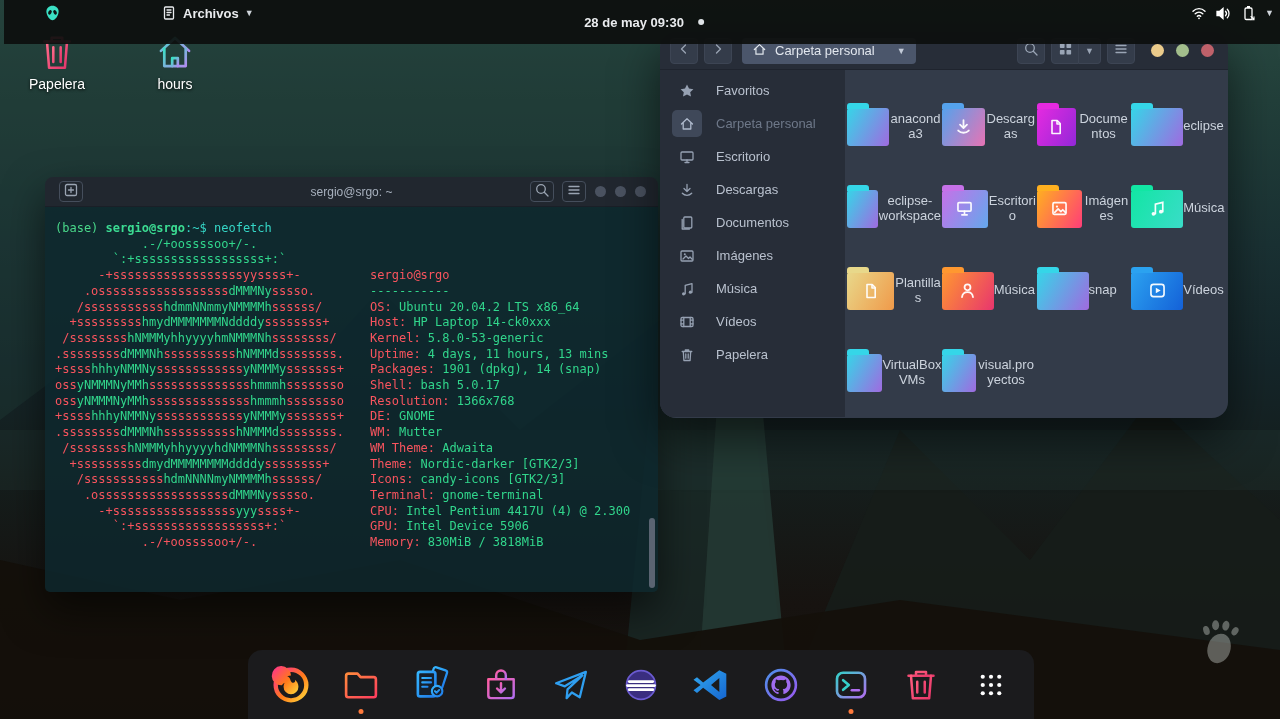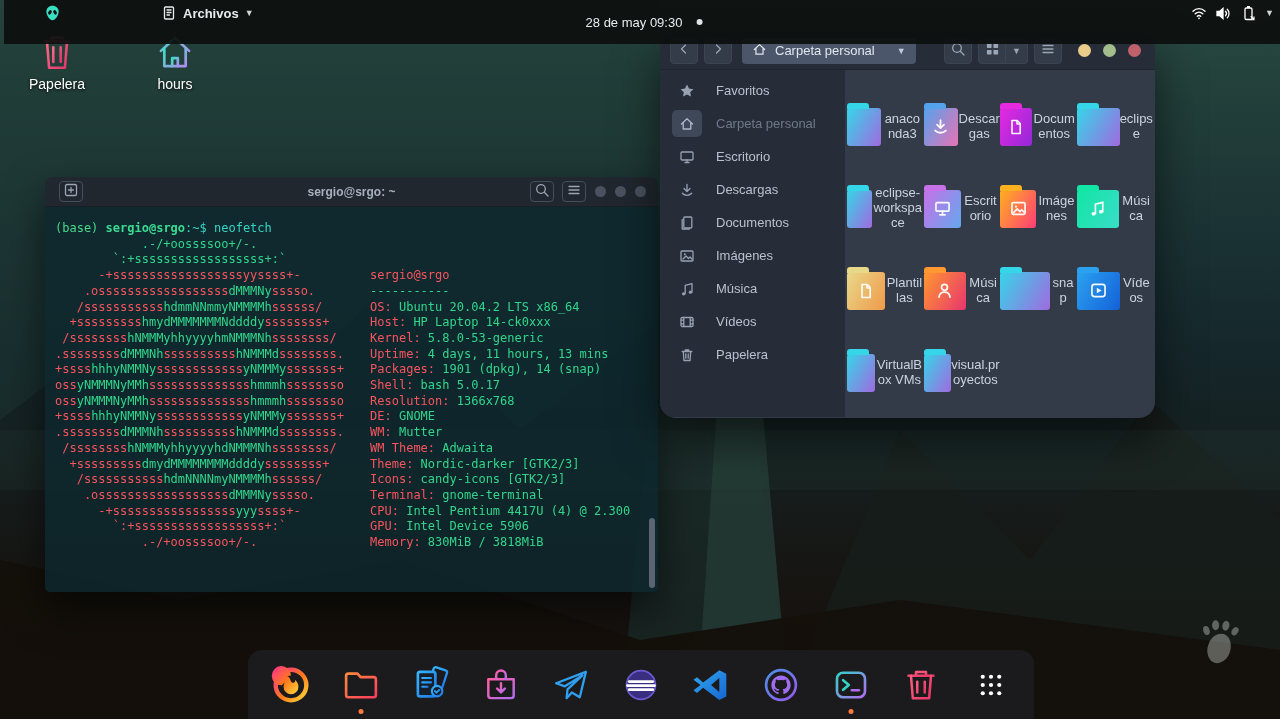--- a/index.html
+++ b/index.html
@@ -6,54 +6,54 @@
 html,body{width:1280px;height:719px;overflow:hidden}
 body{font-family:"Liberation Sans",sans-serif;background:#000;-webkit-font-smoothing:antialiased}
 .screen{position:relative;width:1280px;height:719px;overflow:hidden;
  background:linear-gradient(180deg,#2a4a42 0%,#223f3a 14%,#1a3133 34%,#15262a 50%,#151e1d 66%,#171310 84%,#12100c 100%)}
 .wall{position:absolute;inset:0;z-index:0}
 
 .topbar{position:absolute;top:0;left:4px;width:100%;height:44px;background:rgba(13,15,14,.93);z-index:50;color:#e9ebee;font-size:13px;display:flex;align-items:center}
 .tb-activities{position:absolute;left:38px;top:3px;width:20px;height:20px;display:flex;align-items:center;justify-content:center}
 .tb-appmenu{position:absolute;left:150px;top:0;height:26px;display:flex;align-items:center;gap:6px;padding:0 6px;font-weight:700}
 .tb-appmenu .caret{font-size:9px;color:#cfd4da}
-.tb-clock{position:absolute;left:50%;transform:translateX(-50%);height:26px;display:flex;align-items:center;gap:14px;font-weight:400}
+.tb-clock{position:absolute;left:50%;transform:translateX(-50%);height:26px;display:flex;align-items:center;gap:14px;font-weight:700}
 .tb-clock .ndot{width:6px;height:6px;border-radius:50%;background:#dfe3e7}
 .tb-tray{position:absolute;right:10px;top:0;height:26px;display:flex;align-items:center;gap:8px}
 .tb-tray .caret{font-size:9px;color:#cfd4da}
 .ticon{width:17px;height:17px;display:flex;align-items:center;justify-content:center}
 
 .desktop-icons{position:absolute;top:32px;left:14px;display:flex;gap:32px;z-index:1}
 .di{width:86px;text-align:center;color:#fff;cursor:default}
 .di-icon{width:38px;height:40px;margin:0 auto;display:flex;align-items:center;justify-content:center}
 .di-label{margin-top:4px;font-size:14px;text-shadow:0 1px 3px rgba(0,0,0,.9)}
 
 .term{position:absolute;left:45px;top:177px;width:613px;height:415px;z-index:2;border-radius:8px 8px 5px 5px;box-shadow:0 18px 40px rgba(0,0,0,.55);overflow:hidden}
 .term-head{height:30px;background:rgba(33,39,48,.97);display:flex;align-items:center;position:relative;border-bottom:1px solid #1a1f27}
-.term-title{position:absolute;left:0;right:0;text-align:center;font-size:12px;font-weight:700;color:#a7b0bd}
+.term-title{position:absolute;left:0;right:0;text-align:center;font-size:12px;font-weight:400;color:#a7b0bd}
 .tbtn{width:24px;height:21px;border:1px solid #454e5c;border-radius:4px;display:flex;align-items:center;justify-content:center;color:#9aa4b2}
 .term-head .newtab{position:absolute;left:14px}
 .term-head .srch{position:absolute;right:104px}
 .term-head .hmb{position:absolute;right:72px}
 .term-dots{position:absolute;right:12px;display:flex;gap:9px}
 .term-dots i{width:11px;height:11px;border-radius:50%;background:#4a5260;display:block}
 .term-body{height:385px;background:rgba(13,39,45,.84);padding:14px 8px 0 10px;font-family:"DejaVu Sans Mono",monospace;font-size:12px;line-height:15.7px;position:relative;color:#d8dee9}
 .term-scroll{position:absolute;right:2px;top:0;bottom:0;width:8px}
 .term-scroll .thumb{position:absolute;right:1px;bottom:4px;width:6px;height:70px;border-radius:3px;background:#5a6472}
 .prompt .p-env{color:#49d88a}
 .prompt .p-user{color:#3bdb92;font-weight:700}
 .prompt .p-sep{color:#35d6c6}
 .prompt .p-cmd{color:#35d6c6}
 .neo{display:flex;align-items:flex-start}
 .neo pre,.neo .info{font-family:inherit;font-size:inherit;line-height:inherit;white-space:pre}
 .neo .info{margin-left:26px}
 .cr{color:#f8545e}.cg{color:#31d68c}
 .palette{margin-top:8px}
 
-.fm{position:absolute;left:660px;top:32px;width:495px;height:386px;z-index:3;border-radius:16px;overflow:hidden;box-shadow:0 20px 46px rgba(0,0,0,.55);background:#333b49}
+.fm{position:absolute;left:660px;top:32px;width:568px;height:386px;z-index:3;border-radius:16px;overflow:hidden;box-shadow:0 20px 46px rgba(0,0,0,.55);background:#333b49}
 .fm-head{height:38px;background:#272d38;display:flex;align-items:center;padding:0 10px;gap:6px;border-bottom:1px solid #1f242e}
 .fbtn{height:26px;min-width:28px;background:#343c4a;border:1px solid #3d4554;border-radius:4px;display:flex;align-items:center;justify-content:center;color:#9aa5b5}
 .fm-path{height:26px;background:#4b566b;border-radius:4px;display:flex;align-items:center;gap:8px;padding:0 10px;color:#e2e7ee;font-size:13px;margin-left:4px}
 .fm-path .caret{font-size:9px;color:#c3cbd8;margin-left:14px}
 .fm-head .spacer{flex:1}
 .fm-view{display:flex}
 .fm-view .fbtn:first-child{border-radius:4px 0 0 4px}
 .fm-view .fbtn:last-child{border-radius:0 4px 4px 0;border-left:none;min-width:22px}
 .fm-dots{display:flex;gap:12px;margin-left:10px;margin-right:4px}
 .fm-dots i{width:13px;height:13px;border-radius:50%;display:block}

